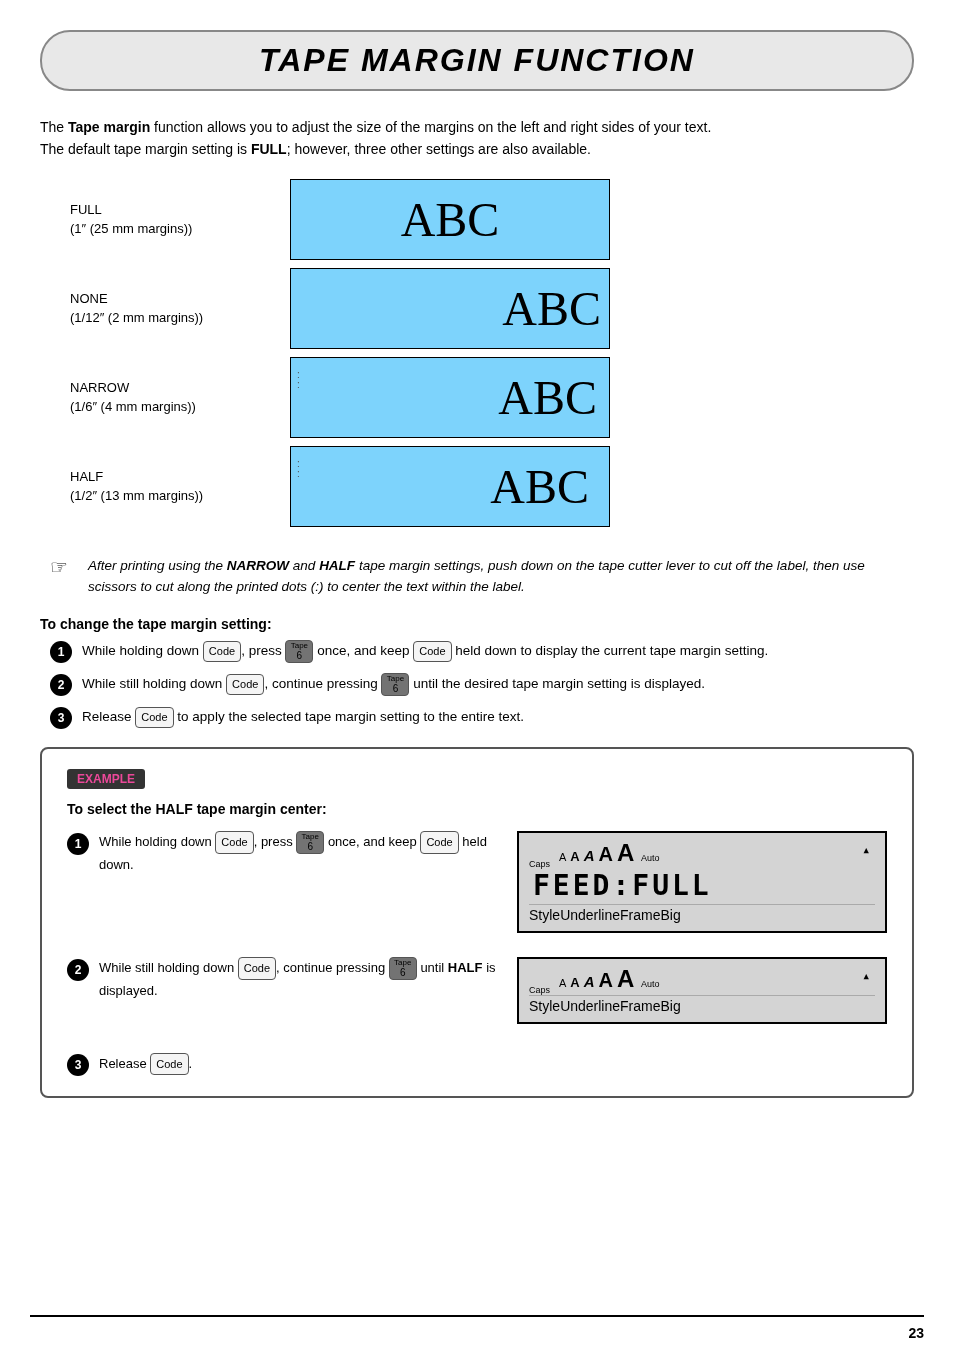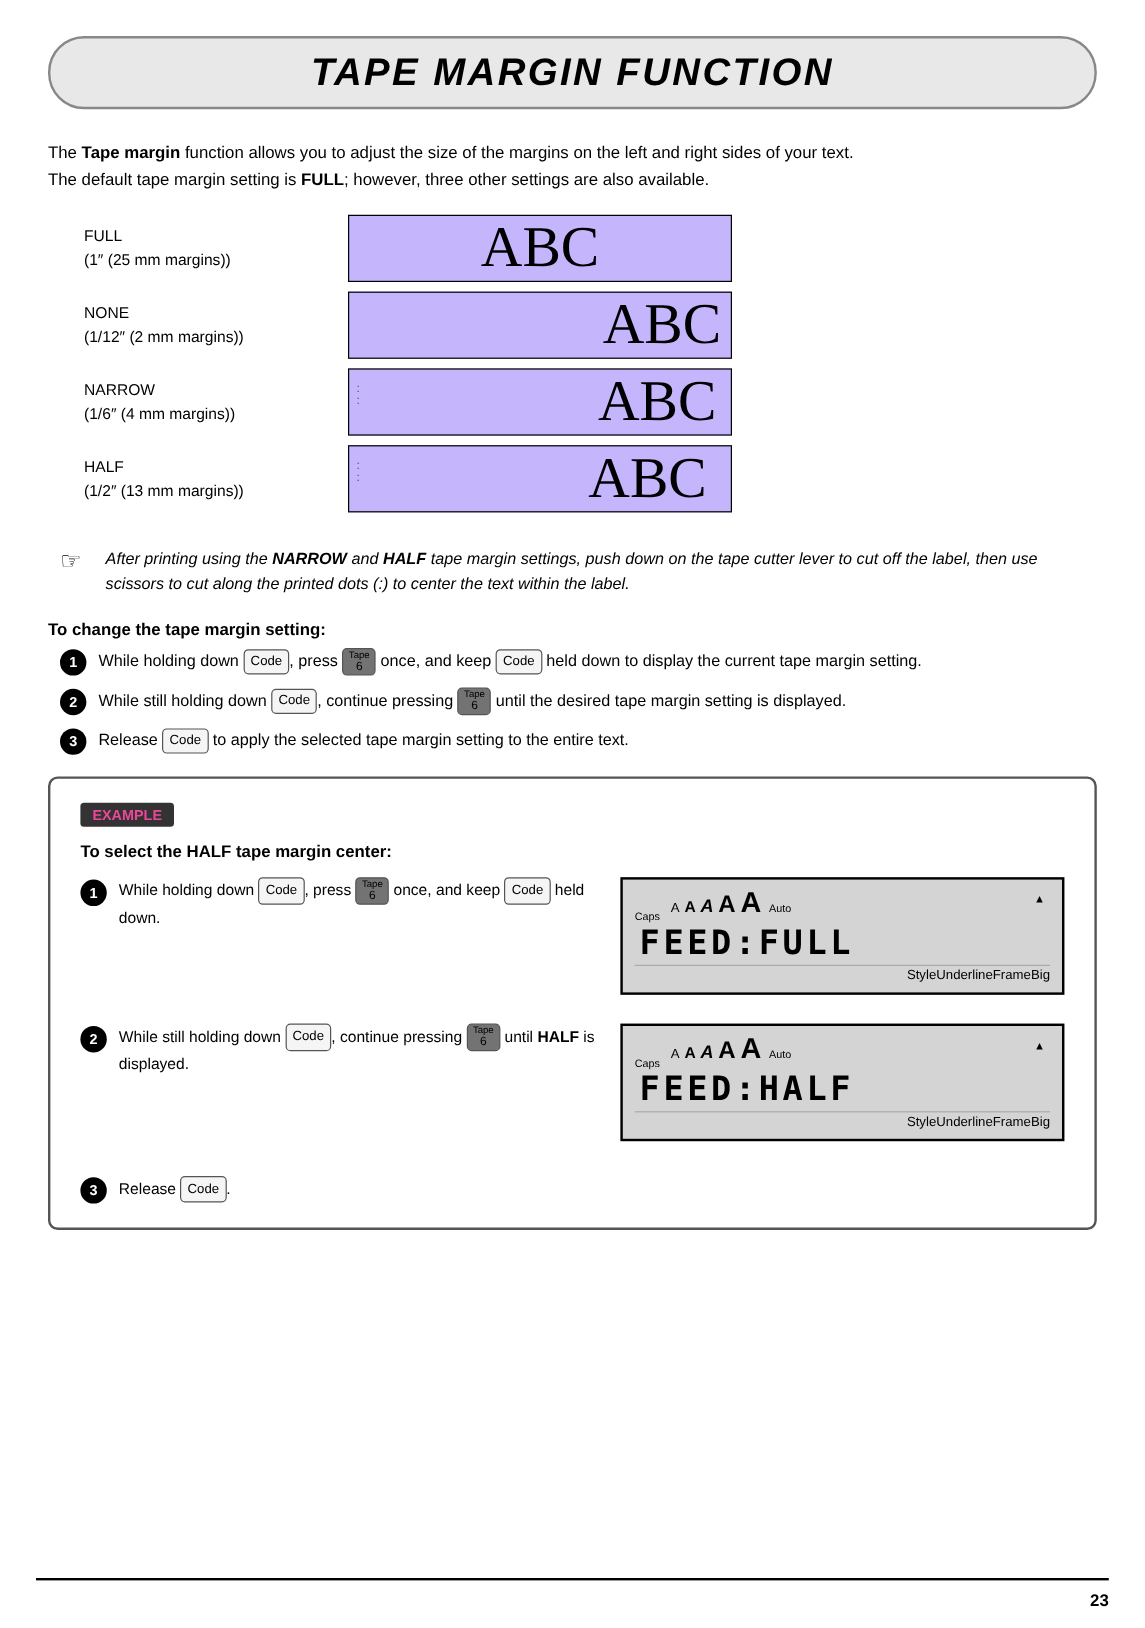--- a/index.html
+++ b/index.html
@@ -51,25 +51,25 @@
       margin-bottom: 8px;
     }
     .margin-label {
       width: 190px;
       font-size: 13px;
       line-height: 1.5;
     }
     .margin-display {
       border: 1.5px solid #000;
       width: 320px;
-      height: 56px;
+      height: 81px;
       display: flex;
       align-items: center;
       overflow: hidden;
-      background: #c4b5fd;
+      background: #7dd3fc;
       position: relative;
     }
     .margin-display .abc-text {
       font-size: 48px;
       font-weight: 300;
       font-family: 'Times New Roman', serif;
       position: absolute;
     }
     .full-abc { left: 50%; transform: translateX(-50%); }
     .none-abc { right: 8px; }
@@ -264,22 +264,22 @@
     .lcd-main-text {
       font-size: 28px;
       font-family: monospace;
       letter-spacing: 3px;
       font-weight: bold;
       padding-left: 4px;
       margin-bottom: 2px;
     }
     .lcd-bottom-row {
       display: flex;
-      justify-content: flex-end;
-      font-size: 11px;
+      justify-content: flex-start;
+      font-size: 14px;
       font-family: Arial;
       padding-top: 2px;
       border-top: 1px solid #aaa;
     }
 
     
     .page-number {
       position: absolute;
       bottom: 16px;
       right: 30px;
@@ -492,21 +492,20 @@
               <div class="lcd-chars">
                 <span class="lcd-a1">A</span>
                 <span class="lcd-a2">A</span>
                 <span class="lcd-a3">A</span>
                 <span class="lcd-a4">A</span>
                 <span class="lcd-a5">A</span>
                 <span class="lcd-auto">&nbsp;Auto</span>
               </div>
               <span class="lcd-arrow">▲</span>
             </div>
-            <div class="lcd-main-text">FEED:HALF</div>
             <div class="lcd-bottom-row">
               <span>Style</span>
               <span>Underline</span>
               <span>Frame</span>
               <span>Big</span>
             </div>
           </div>
         </div>
       </div>
     </div>

